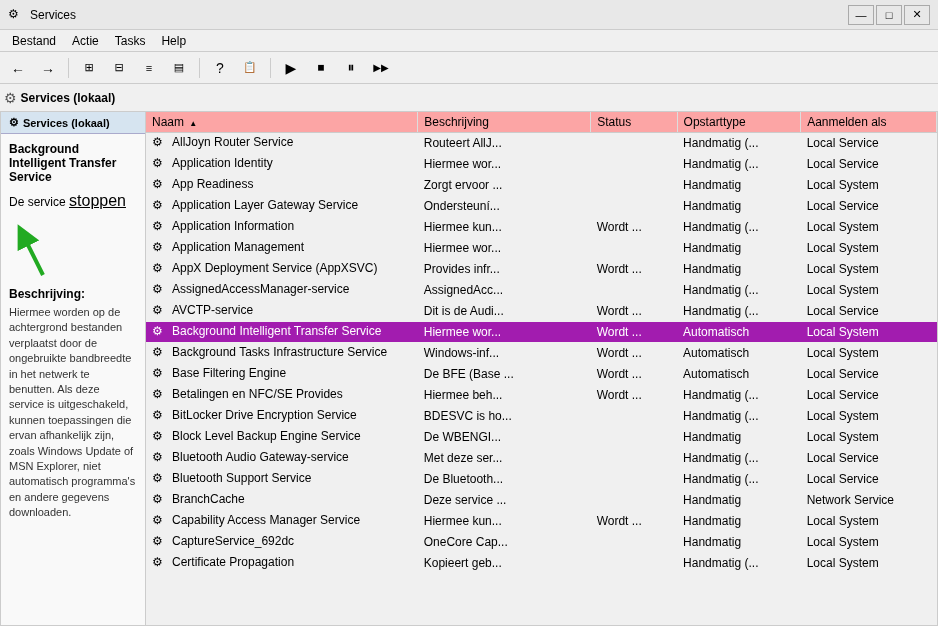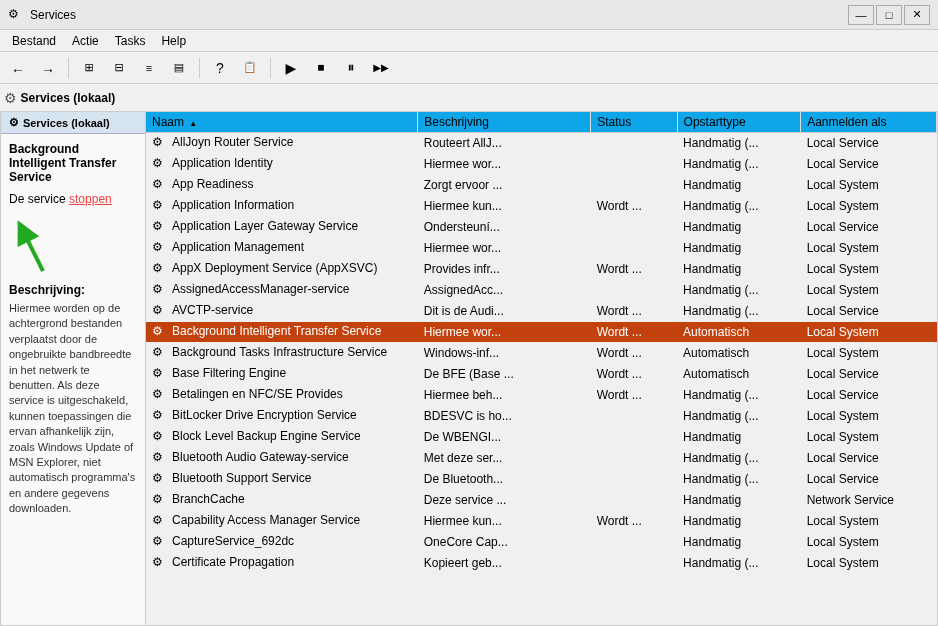--- a/index.html
+++ b/index.html
@@ -96,24 +96,24 @@
     }
     .sidebar-content {
       padding: 8px;
     }
     .service-name {
       font-weight: bold;
       font-size: 12px;
       margin-bottom: 8px;
     }
     .service-link {
-      color: #ef4444;
+      color: #000000;
       text-decoration: underline;
       cursor: pointer;
-      font-size: 12px;
+      font-size: 16px;
     }
     .sidebar-desc-label { font-weight: bold; font-size: 12px; margin-top: 4px; margin-bottom: 4px; }
     .sidebar-desc-text { font-size: 11px; line-height: 1.4; color: #333; }
 
     
     .right-panel {
       flex: 1;
       display: flex;
       flex-direction: column;
       overflow: hidden;
@@ -125,21 +125,21 @@
       overflow-y: auto;
       overflow-x: auto;
     }
     .services-table {
       width: 100%;
       border-collapse: collapse;
       font-size: 12px;
       table-layout: fixed;
     }
     .services-table thead th {
-      background: #0ea5e9;
+      background: #fca5a5;
       border-bottom: 1px solid #ccc;
       border-right: 1px solid #ddd;
       padding: 3px 6px;
       text-align: left;
       font-weight: normal;
       position: sticky;
       top: 0;
       cursor: pointer;
       white-space: nowrap;
       overflow: hidden;
@@ -271,32 +271,32 @@
               <td>Local Service</td>
             </tr>
             <tr>
               <td style="width: 220px;"><span style="display: inline-block; width: 16px; height: 16px; vertical-align: middle; margin-right: 4px; font-size: 12px;">⚙</span><span>App Readiness</span></td>
               <td>Zorgt ervoor ...</td>
               <td></td>
               <td>Handmatig</td>
               <td>Local System</td>
             </tr>
             <tr>
+              <td style="width: 220px;"><span style="display: inline-block; width: 16px; height: 16px; vertical-align: middle; margin-right: 4px; font-size: 12px;">⚙</span><span>Application Layer Gateway Service</span></td>
+              <td>Ondersteuní...</td>
+              <td></td>
+              <td>Handmatig</td>
+              <td>Local Service</td>
+            </tr>
+            <tr>
               <td style="width: 220px;"><span style="display: inline-block; width: 16px; height: 16px; vertical-align: middle; margin-right: 4px; font-size: 12px;">⚙</span><span>Application Information</span></td>
               <td>Hiermee kun...</td>
               <td>Wordt ...</td>
               <td>Handmatig (...</td>
               <td>Local System</td>
-            </tr>
-            <tr>
-              <td style="width: 220px;"><span style="display: inline-block; width: 16px; height: 16px; vertical-align: middle; margin-right: 4px; font-size: 12px;">⚙</span><span>Application Layer Gateway Service</span></td>
-              <td>Ondersteuní...</td>
-              <td></td>
-              <td>Handmatig</td>
-              <td>Local Service</td>
             </tr>
             <tr>
               <td style="width: 220px;"><span style="display: inline-block; width: 16px; height: 16px; vertical-align: middle; margin-right: 4px; font-size: 12px;">⚙</span><span>Application Management</span></td>
               <td>Hiermee wor...</td>
               <td></td>
               <td>Handmatig</td>
               <td>Local System</td>
             </tr>
             <tr>
               <td style="width: 220px;"><span style="display: inline-block; width: 16px; height: 16px; vertical-align: middle; margin-right: 4px; font-size: 12px;">⚙</span><span>AppX Deployment Service (AppXSVC)</span></td>
@@ -403,15 +403,15 @@
               <td>Handmatig (...</td>
               <td>Local System</td>
             </tr>
           </tbody>
       </table>
     </div>
   </div>
 </div>
 
 <style>
-  .services-table tbody tr.selected td { background: #c2410c; color: white; }
+  .services-table tbody tr.selected td { background: #a21caf; color: white; }
   .services-table tbody tr.selected td span { color: white; }
 </style>
 
 </body></html>

